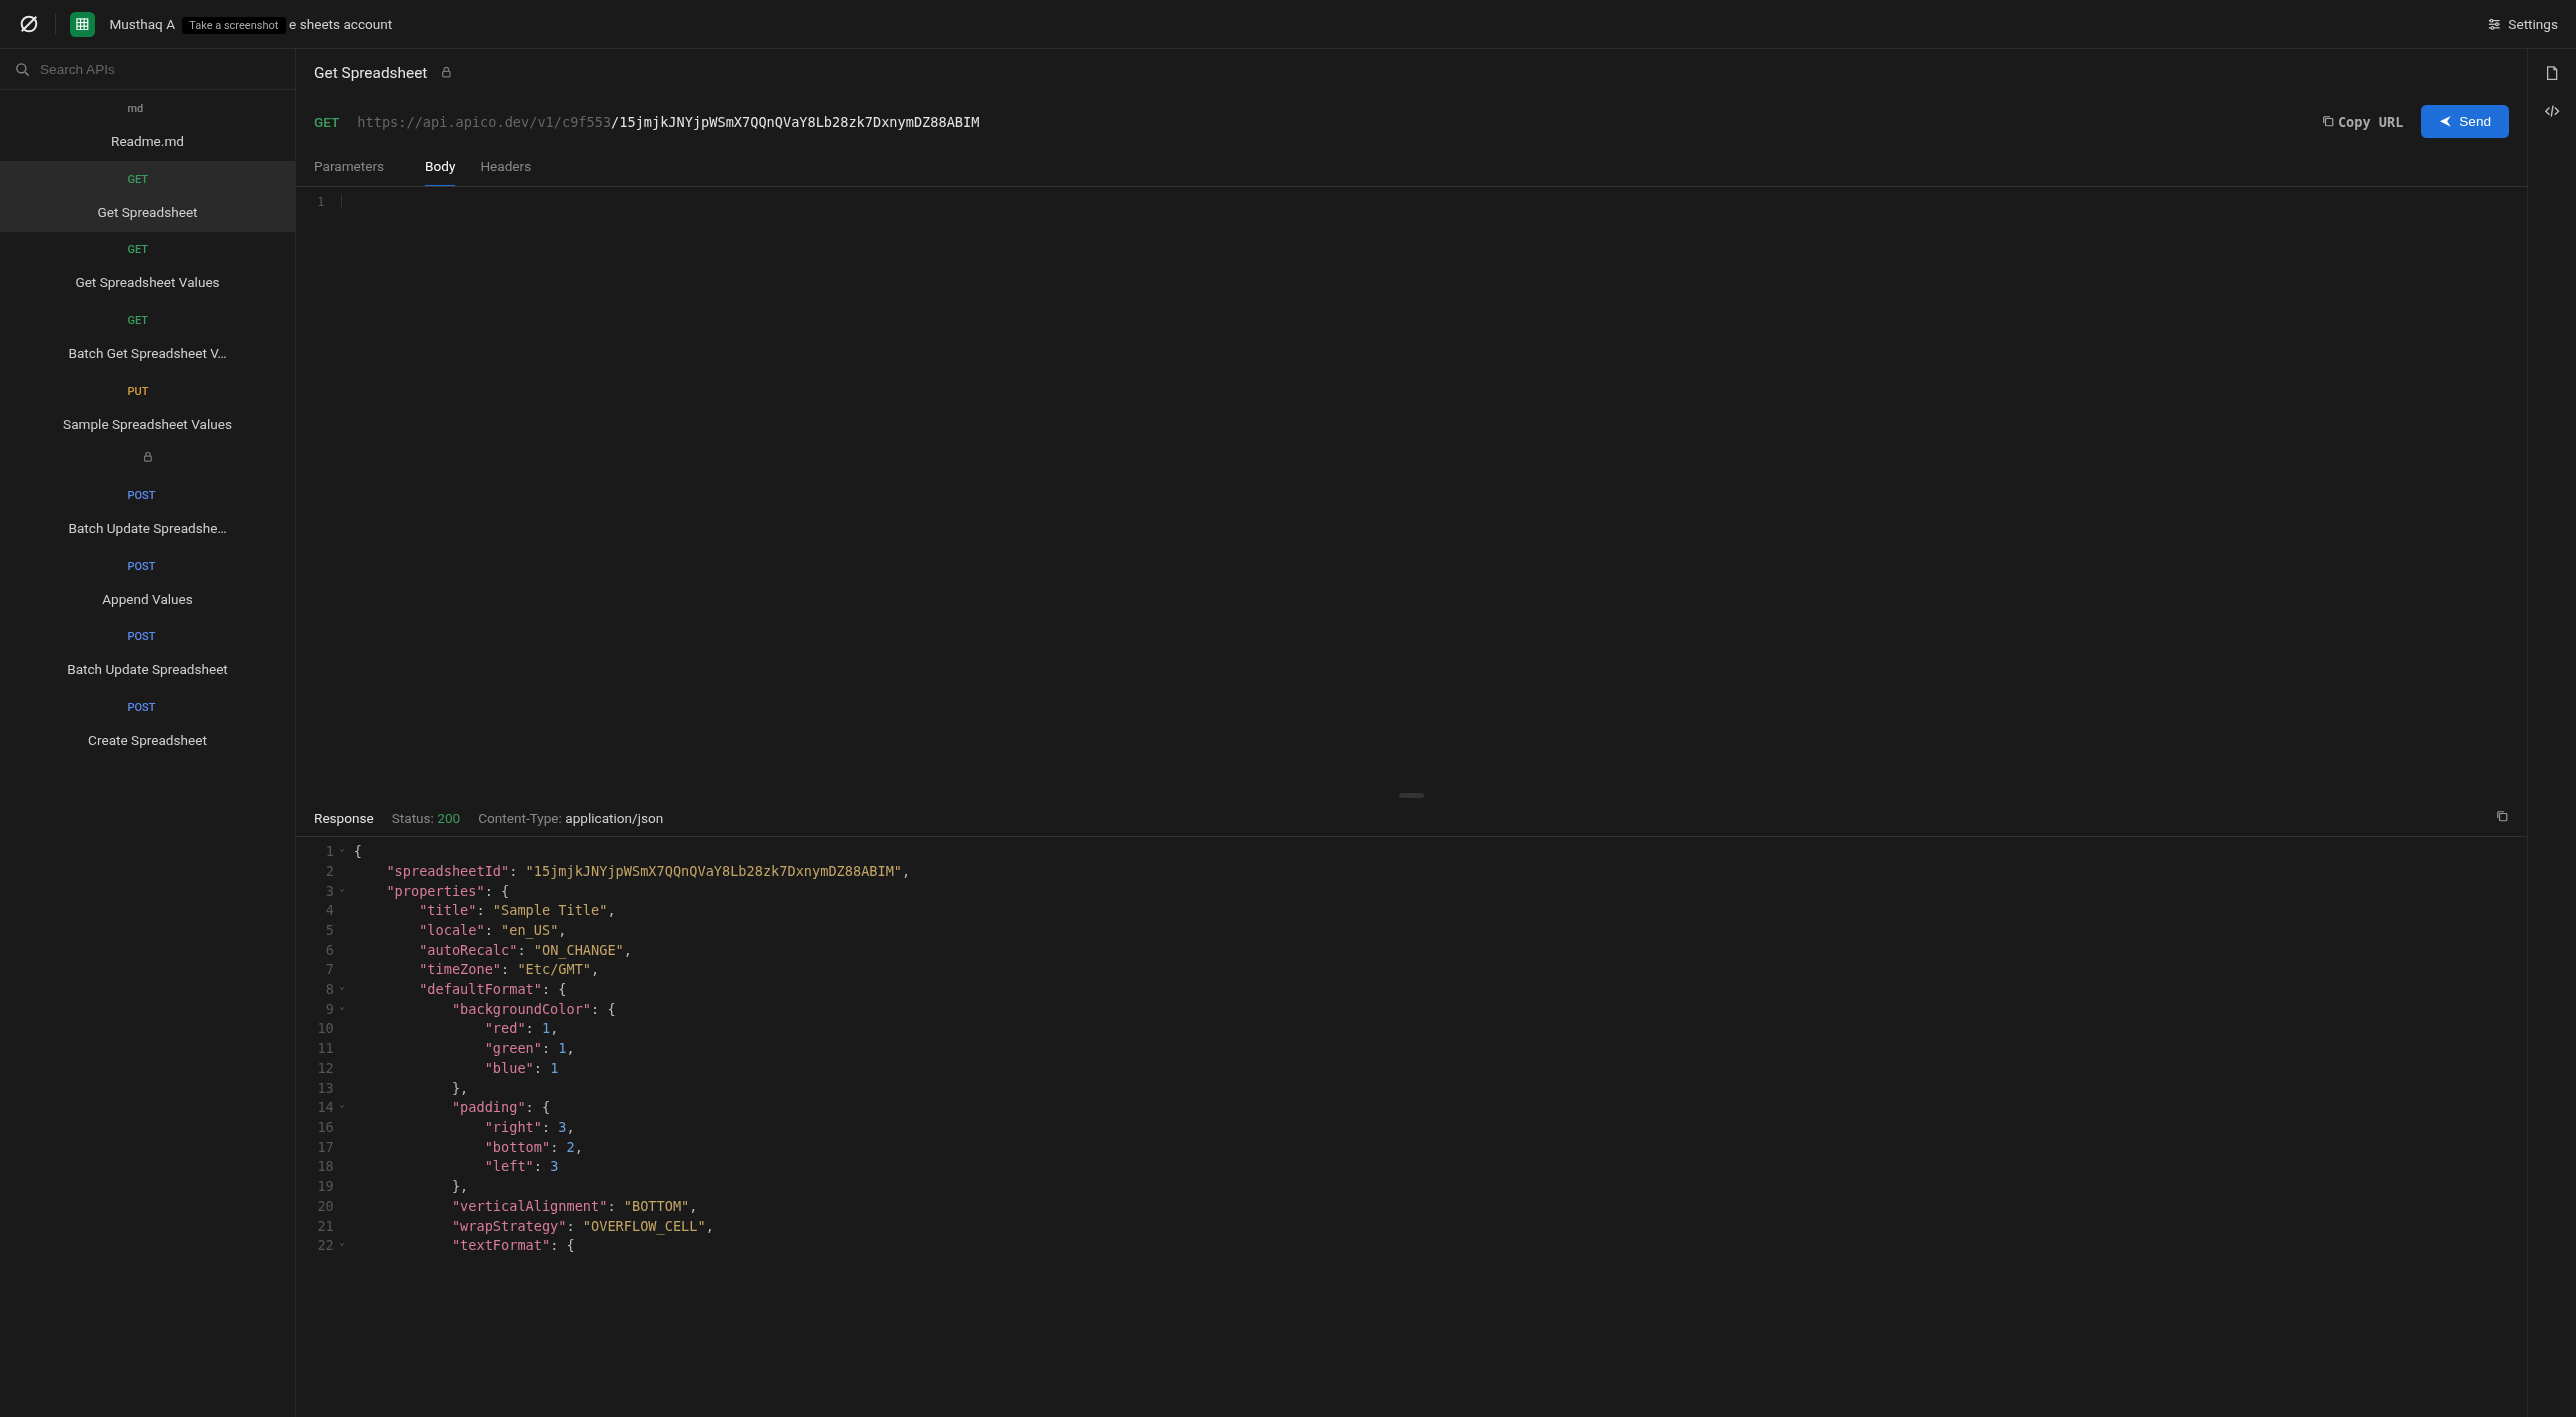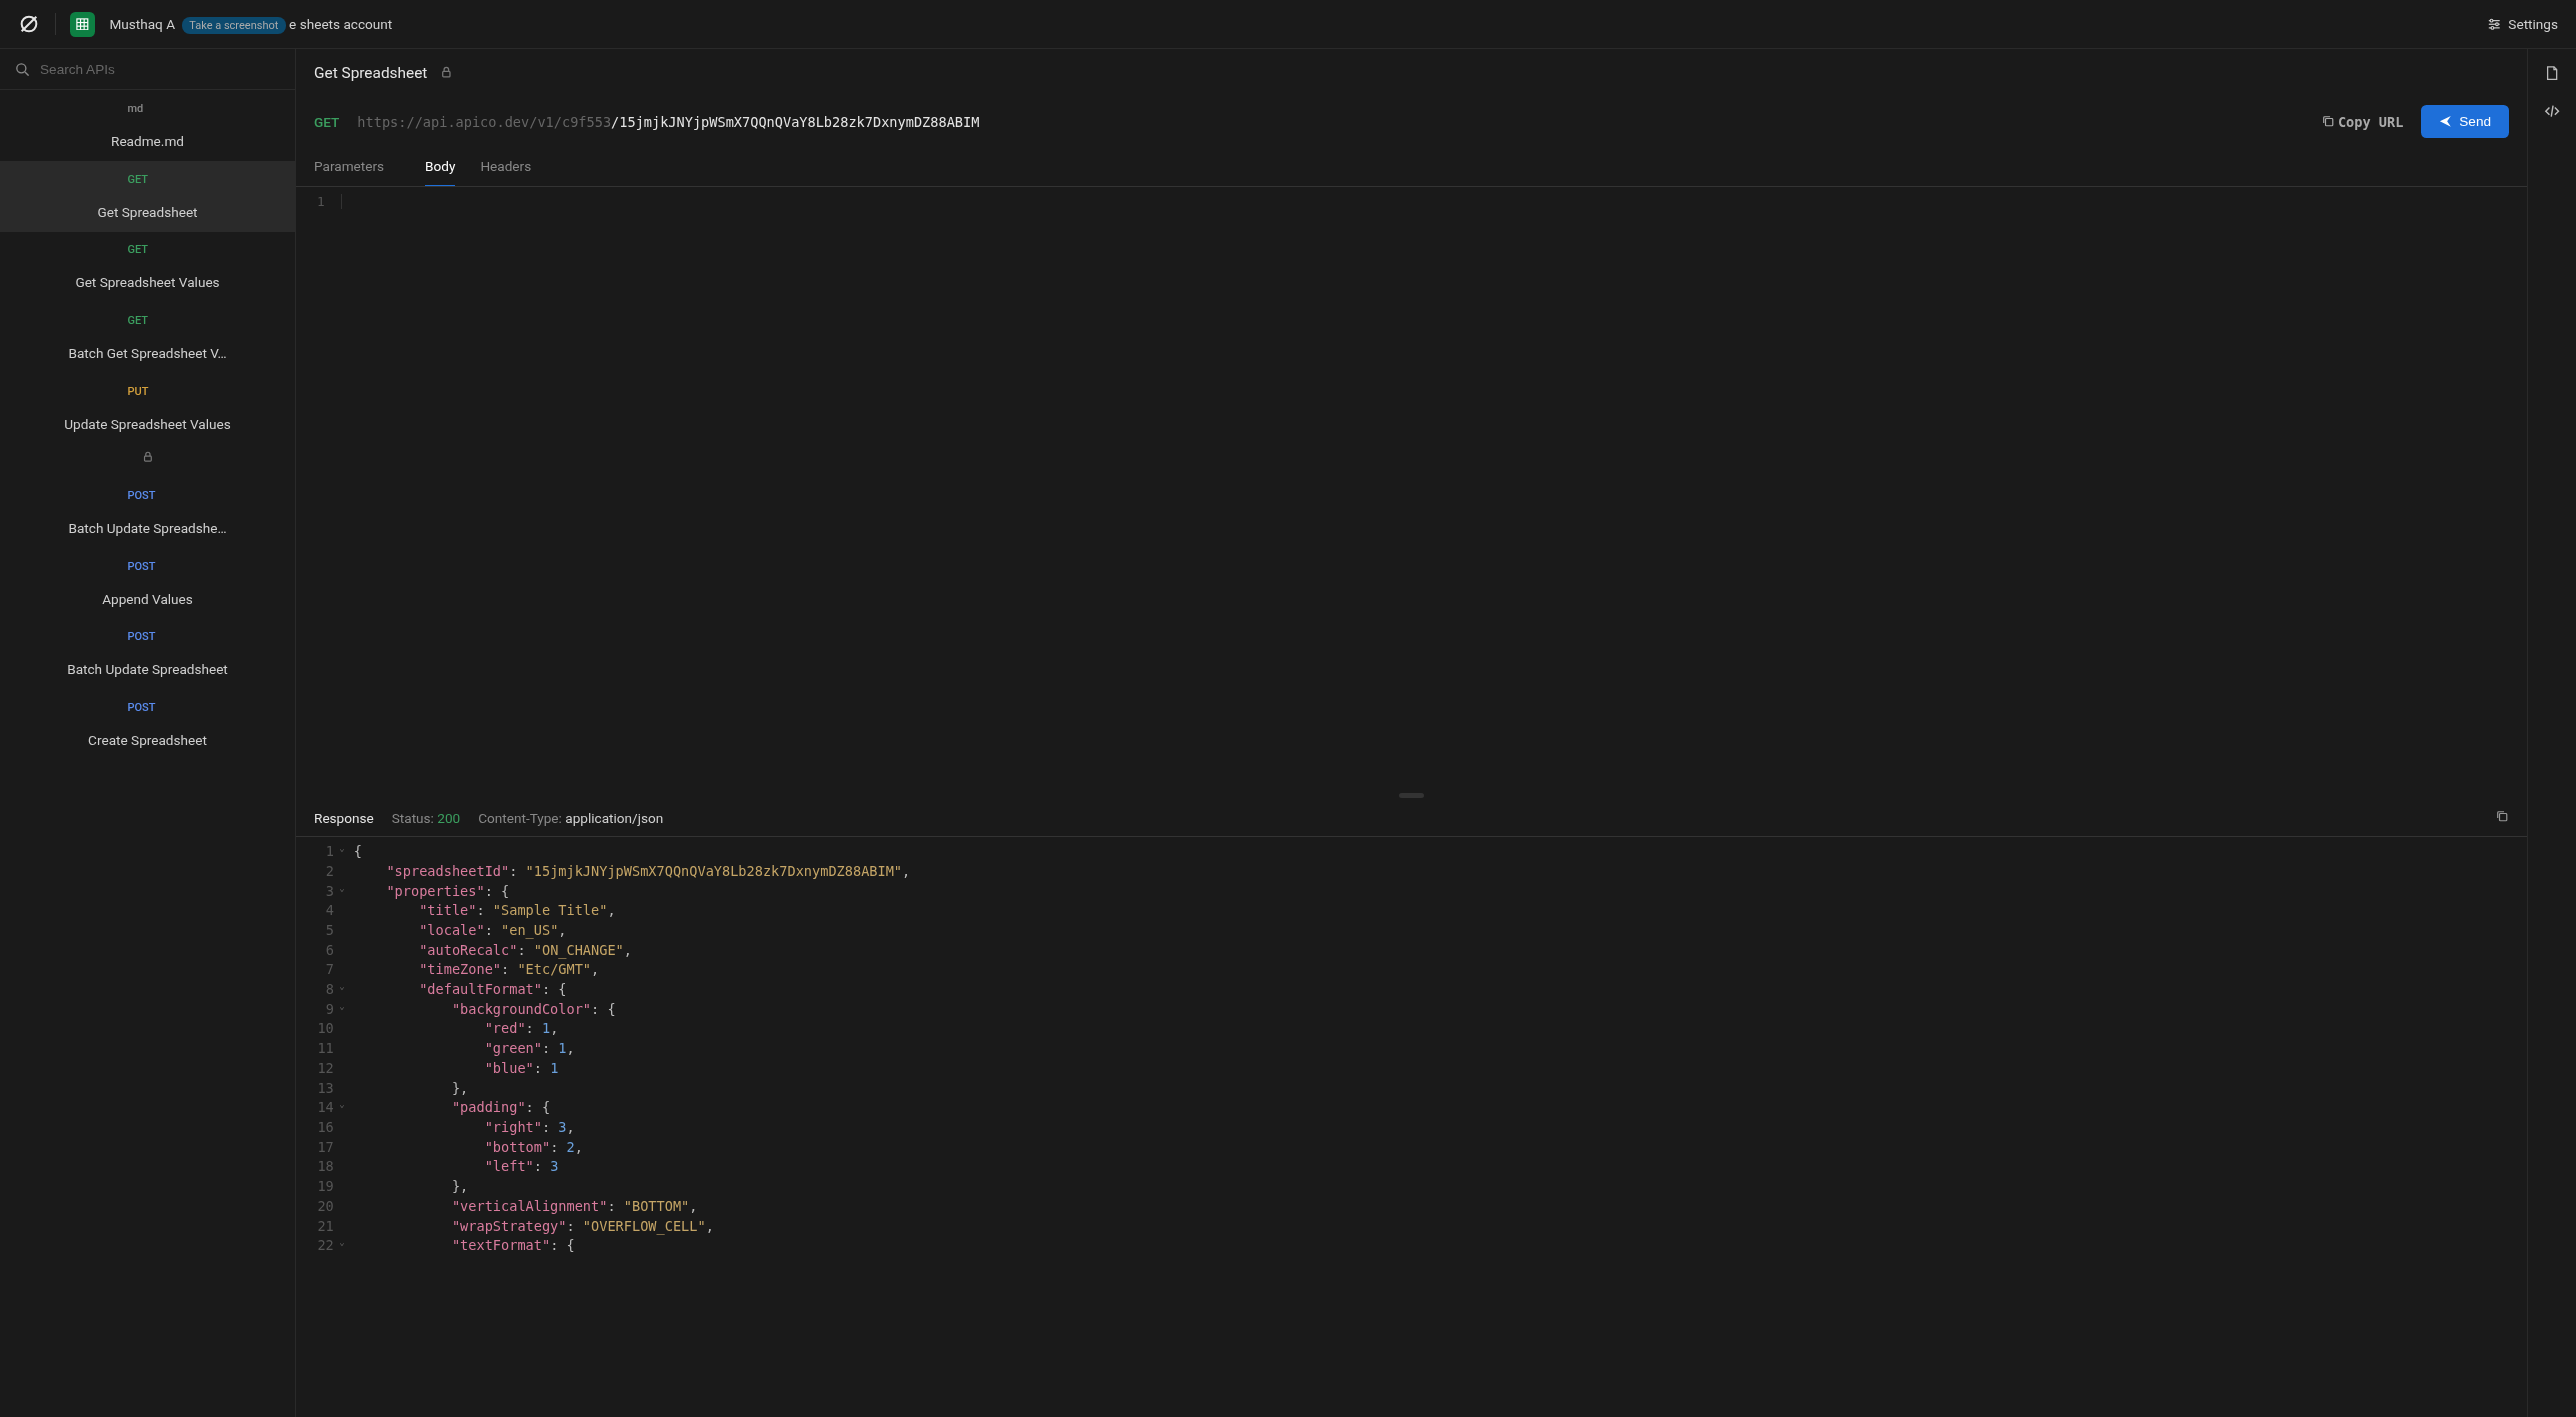--- a/index.html
+++ b/index.html
@@ -29,24 +29,24 @@
   display: flex;
   align-items: center;
   justify-content: center;
   color: white;
   font-size: 11.8px;
   font-weight: 600;
 }
 .divider { width: 0.9px; height: 22px; background: #333; }
 .account-text { color: #d0d0d0; font-size: 13.6px; }
 .screenshot-hint {
-  background: #0c4a6e;
+  background: #000000;
   color: #aaa;
   padding: 1.8px 7.2px;
-  border-radius: 8px;
+  border-radius: 3px;
   font-size: 11px;
   margin: 0 3.6px;
 }
 .settings-btn {
   display: flex;
   align-items: center;
   gap: 7.2px;
   color: #d0d0d0;
   cursor: pointer;
   font-size: 13.6px;
@@ -296,21 +296,21 @@
         <div class="api-item">
           <span class="api-method get">GET</span>
           <span class="api-name">Get Spreadsheet Values</span>
         </div>
         <div class="api-item">
           <span class="api-method get">GET</span>
           <span class="api-name">Batch Get Spreadsheet V…</span>
         </div>
         <div class="api-item">
           <span class="api-method put">PUT</span>
-          <span class="api-name">Update Spreadsheet Values</span>
+          <span class="api-name">Sample Spreadsheet Values</span>
           <span class="lock-icon-sm"><svg width="11.8" height="11.8" viewBox="0 0 14 14" fill="none" stroke="#777" stroke-width="1.4">
               <rect x="3" y="6" width="8" height="6" rx="1"></rect>
               <path d="M4.5 6V4a2.5 2.5 0 015 0v2"></path>
             </svg></span>
         </div>
         <div class="api-item">
           <span class="api-method post">POST</span>
           <span class="api-name">Batch Update Spreadshe…</span>
         </div>
         <div class="api-item">

